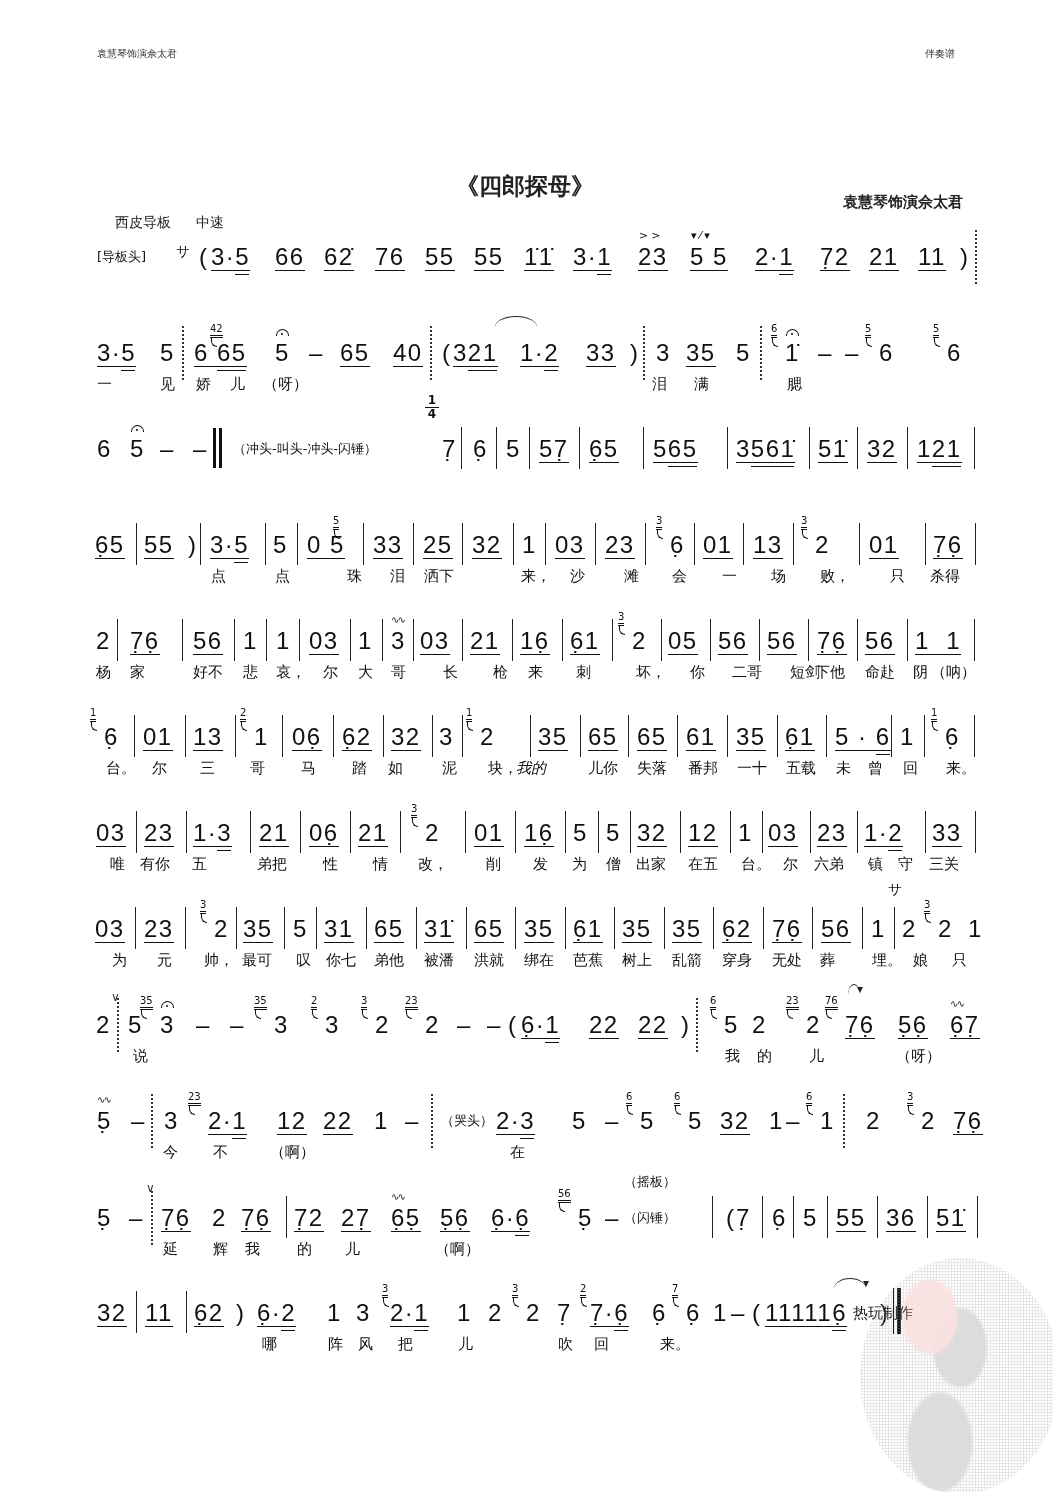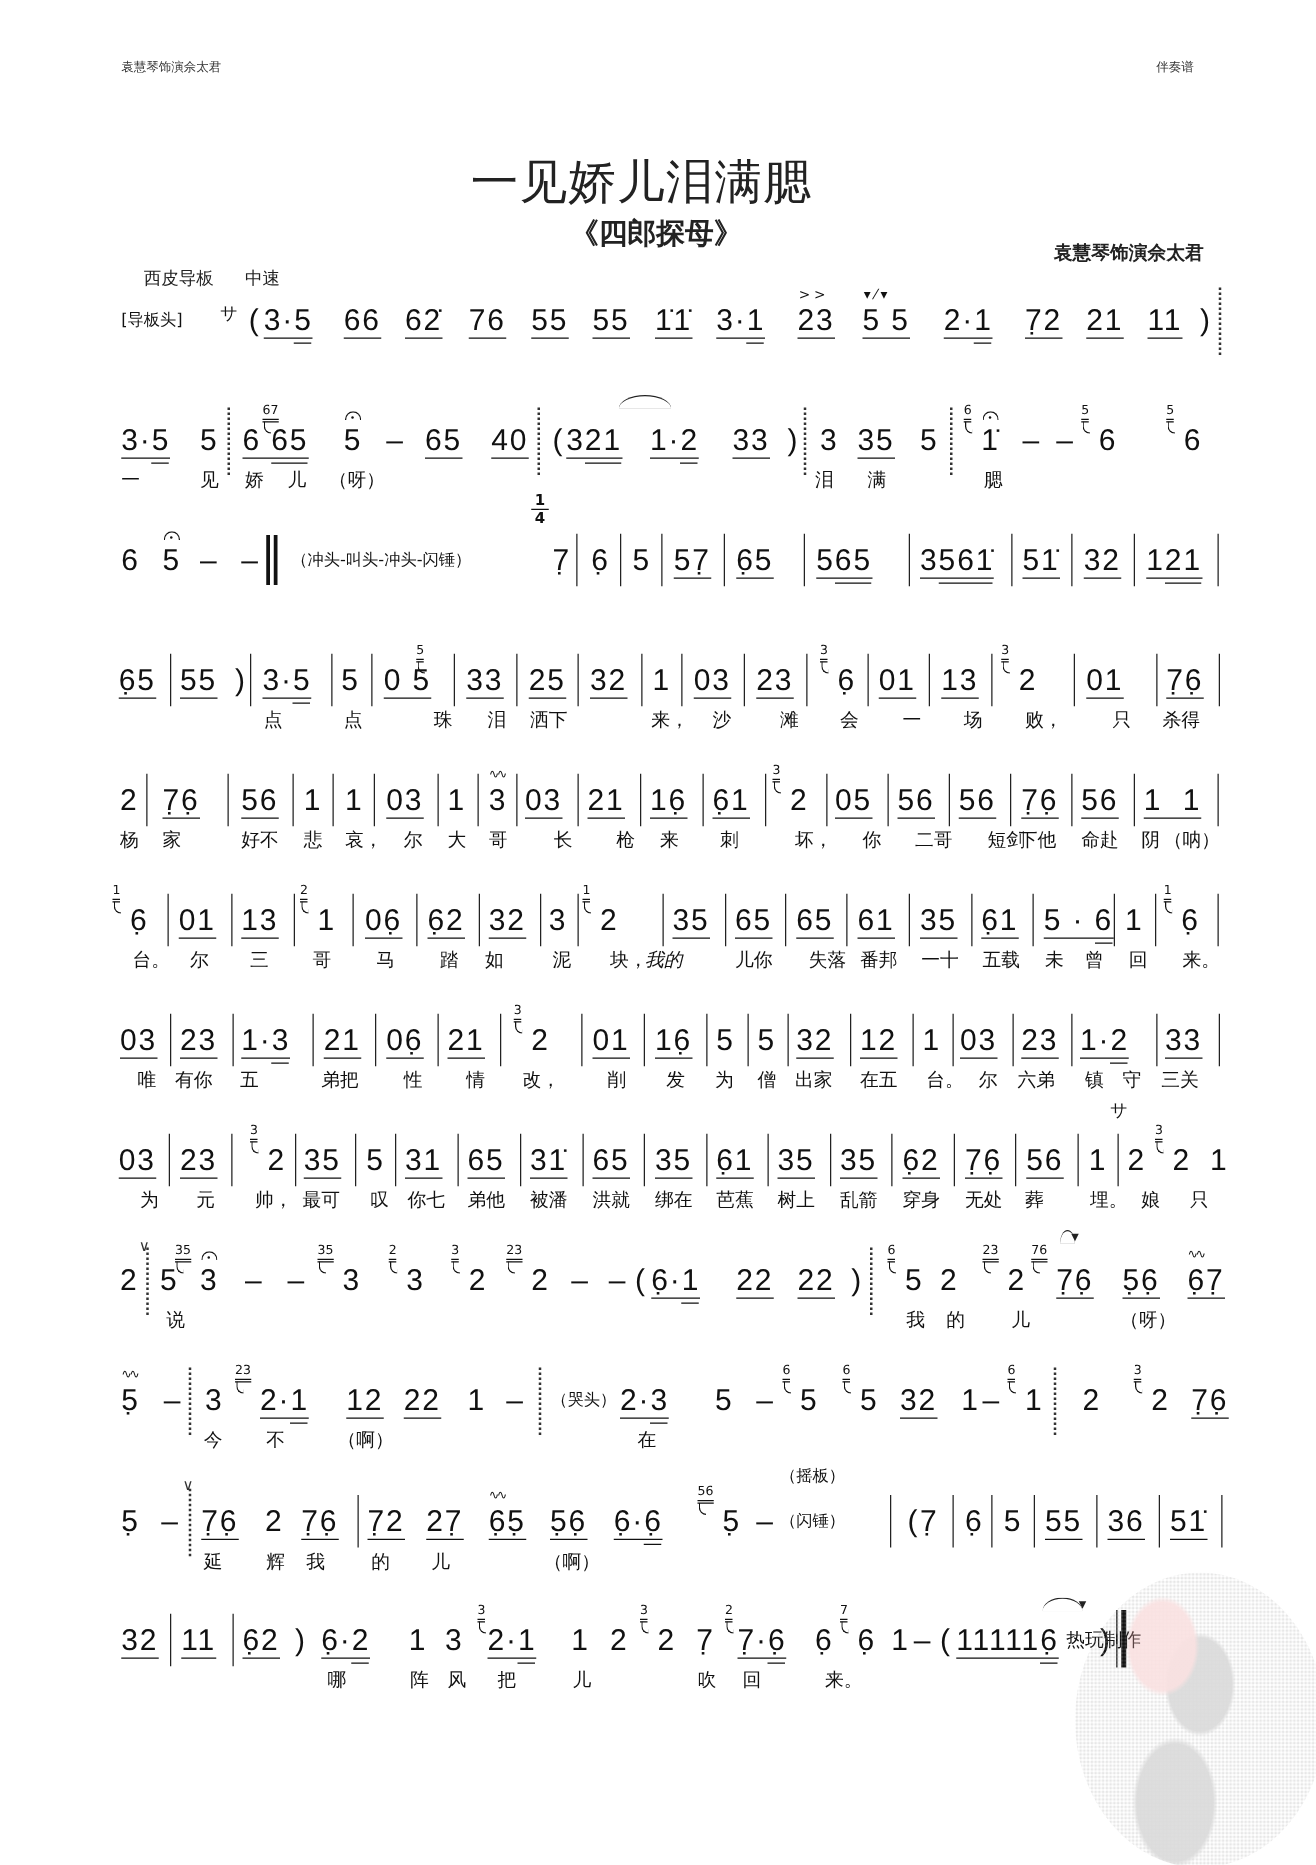--- a/index.html
+++ b/index.html
@@ -60,21 +60,20 @@
        radial-gradient(ellipse at 50% 38%, rgba(150,150,150,.9) 0 18%, transparent 20%),
        radial-gradient(ellipse at 40% 78%, rgba(150,150,150,.9) 0 18%, transparent 20%),
        radial-gradient(circle, rgba(170,170,170,.8) 1px, transparent 1.3px) 0 0/3px 3px;}
 </style>
 </head>
 <body>
 
 <div id="page">
   <div class="hdr site">袁慧琴饰演佘太君</div>
   <div class="hdr stype">伴奏谱</div>
-  <h1 class="hdr title">一见娇儿泪满腮</h1>
   <div class="hdr subtitle">《四郎探母》</div>
   <div class="hdr performer">袁慧琴饰演佘太君</div>
   <div class="hdr tempo mode">西皮导板</div>
   <div class="hdr tempo speed">中速</div>
 
   <div id="score">
       <div class="line" style="top: 244px;">
         <span class="txt ann" style="left: 97px;">[导板头]</span>
         <span class="txt sym" style="left: 176px; margin-top: -6px;">サ</span>
         <span class="txt paren" style="left: 199px;">(</span>
@@ -92,21 +91,21 @@
         <span class="note u" style="left: 820px;"><span class="nt">7̣2</span></span>
         <span class="note u" style="left: 869px;"><span class="nt">21</span></span>
         <span class="note u" style="left: 918px;"><span class="nt">11</span></span>
         <span class="txt paren" style="left: 960px;">)</span>
         <span class="bar d" style="left: 975px;"></span>
       </div>
       <div class="line" style="top: 340px;">
         <span class="note u" style="left: 97px;"><span class="nt">3·</span><span class="dd">5</span></span>
         <span class="note" style="left: 160px;"><span class="nt">5</span></span>
         <span class="bar d" style="left: 182px;"></span>
-        <span class="note u" style="left: 194px;"><span class="nt">6 </span><span class="dd">65</span><span class="g" style="left: 16px;">67</span></span>
+        <span class="note u" style="left: 194px;"><span class="nt">6 </span><span class="dd">65</span><span class="g" style="left: 16px;">42</span></span>
         <span class="note" style="left: 275px;"><span class="nt">5</span><span class="ferm"></span></span>
         <span class="txt dash" style="left: 309px;">–</span>
         <span class="note u" style="left: 340px;"><span class="nt">65</span></span>
         <span class="note u" style="left: 393px;"><span class="nt">40</span></span>
         <span class="bar d" style="left: 430px;"></span>
         <span class="txt paren" style="left: 442px;">(</span>
         <span class="note u" style="left: 453px;"><span class="nt">3</span><span class="dd">21</span></span>
         <span class="slur" style="width: 42px; left: 495px; margin-top: -4px;"></span>
         <span class="note u" style="left: 520px;"><span class="nt">1·</span><span class="dd">2</span></span>
         <span class="note u" style="left: 586px;"><span class="nt">33</span></span>
@@ -314,21 +313,21 @@
         <span class="lyr" style="left: 152px;">尔</span>
         <span class="lyr" style="left: 200px;">三</span>
         <span class="lyr" style="left: 250px;">哥</span>
         <span class="lyr" style="left: 301px;">马</span>
         <span class="lyr" style="left: 352px;">踏</span>
         <span class="lyr" style="left: 388px;">如</span>
         <span class="lyr" style="left: 442px;">泥</span>
         <span class="lyr" style="left: 488px;">块，</span>
         <span class="lyr" style="left: 516px; font-style: italic;">我的</span>
         <span class="lyr" style="left: 588px;">儿你</span>
-        <span class="lyr" style="left: 637px; margin-left: 10px;">失落</span>
+        <span class="lyr" style="left: 637px;">失落</span>
         <span class="lyr" style="left: 688px;">番邦</span>
         <span class="lyr" style="left: 737px;">一十</span>
         <span class="lyr" style="left: 786px;">五载</span>
         <span class="lyr" style="left: 836px;">未</span>
         <span class="lyr" style="left: 868px;">曾</span>
         <span class="lyr" style="left: 903px;">回</span>
         <span class="lyr" style="left: 946px;">来。</span>
       </div>
       <div class="line" style="top: 820px;">
         <span class="note u" style="left: 96px;"><span class="nt">03</span></span>

